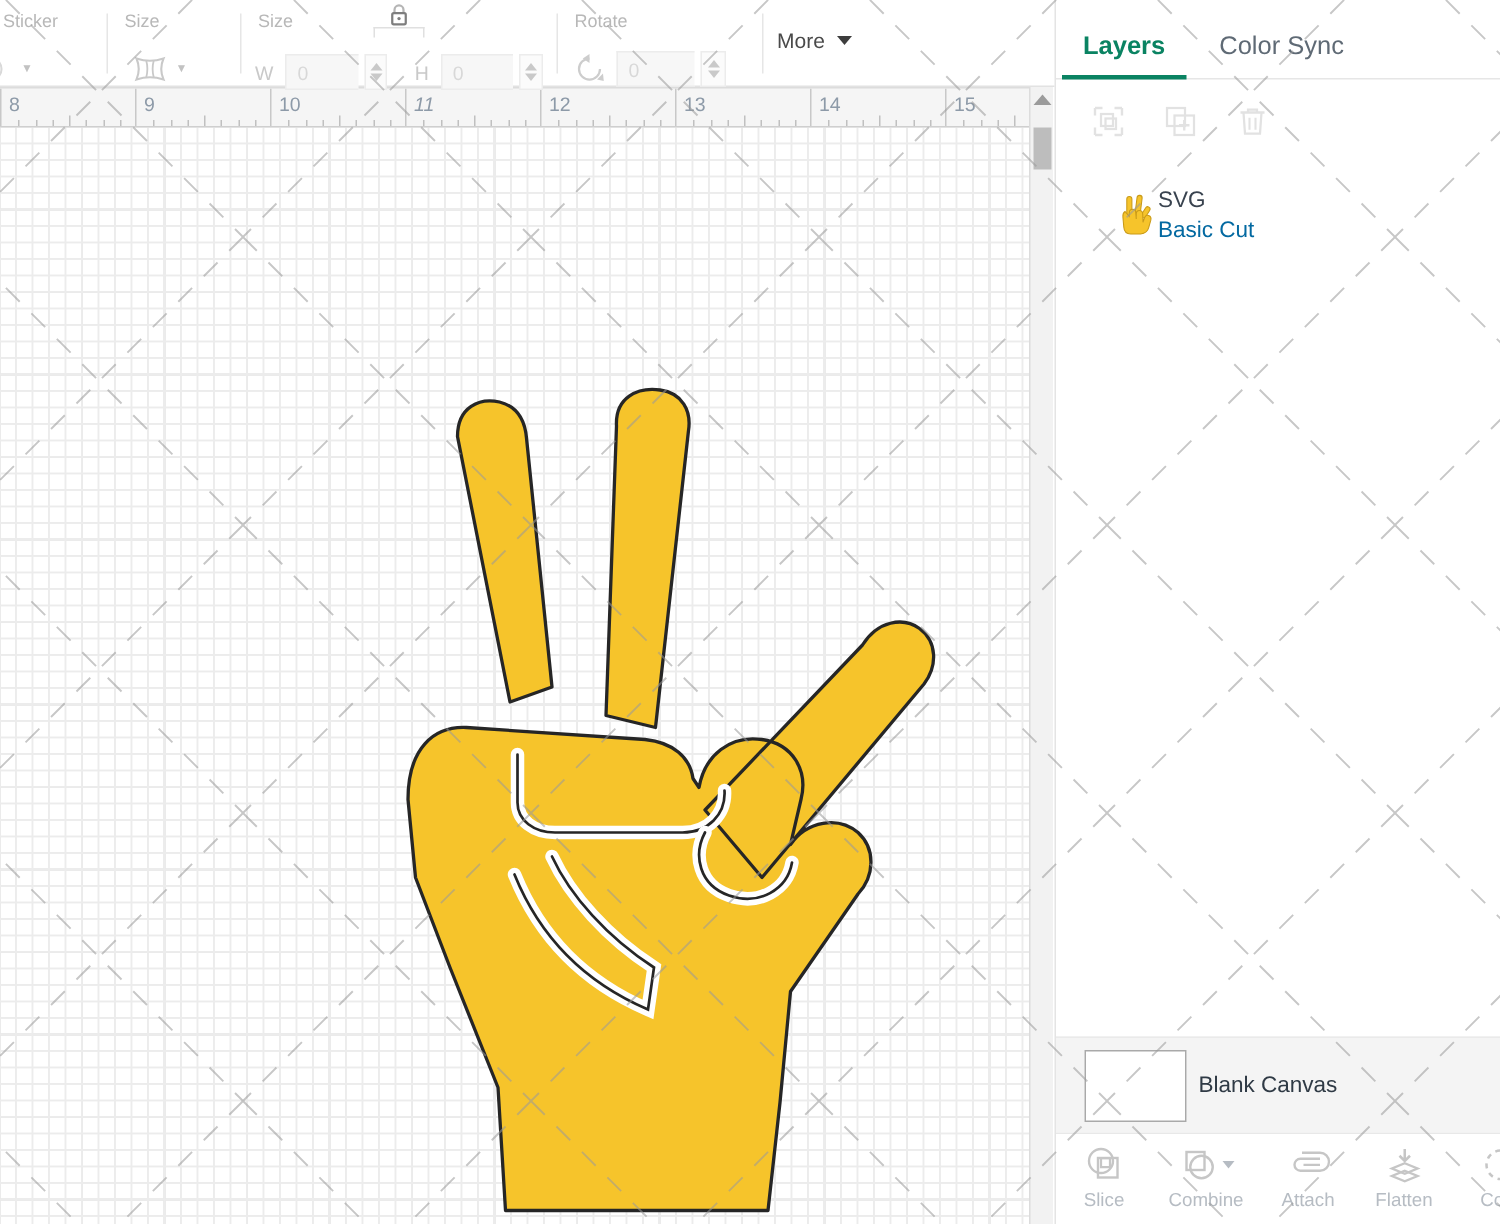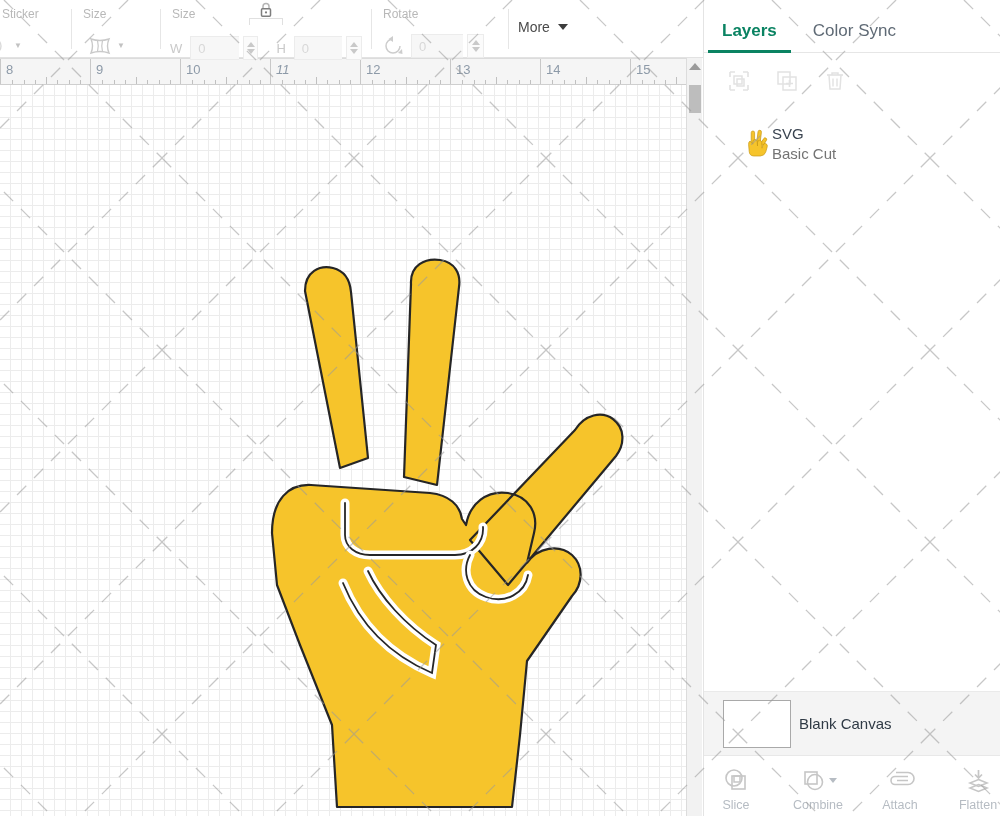--- a/index.html
+++ b/index.html
@@ -200,21 +200,21 @@
   .layer-row {
     display: flex; align-items: center;
     height: 54px; padding-left: 42px; 
   }
   .layer-thumb {
     width: 26px; height: 32px;
     display: flex; align-items: center; justify-content: center;
   }
   .layer-text { display: flex; flex-direction: column; gap: 3px; }
   .layer-title { font-size: 15px; color: #39434f; }
-  .layer-sub   { font-size: 15px; color: #737373; }
+  .layer-sub   { font-size: 15px; color: #0369a1; }
 
   .canvas-row {
     position: absolute; left: 0; bottom: 61px;
     width: 297px; height: 64px;
     background: #f4f4f4;
     border-top: 1px solid #eaeaea;
     display: flex; align-items: center;
     padding-left: 19px; gap: 8px;
   }
   .canvas-thumb {
@@ -222,23 +222,22 @@
     background: #ffffff; border: 1px solid #ararar;
     border: 1px solid #a9a9a9;
   }
   .canvas-label { font-size: 15px; color: #2f3a45; }
 
   .bottom-bar {
     position: absolute; left: 0; bottom: 0;
     width: 297px; height: 61px;
     background: #ffffff;
     border-top: 1px solid #e8e8e8;
-    display: flex; align-items: center;
+    display: flex; align-items: flex-start;
     padding-top: 6px;
-    gap: 14px;
   }
   .bb-item {
     flex: 0 0 auto;
     width: 64px;
     display: flex; flex-direction: column;
     align-items: center; gap: 3px;
   }
   .bb-item.wide { width: 72px; }
   .bb-ico { height: 28px; display: flex; align-items: center; justify-content: center; gap: 2px; }
   .bb-lbl { font-size: 12.5px; color: #b6bcc3; white-space: nowrap; }

